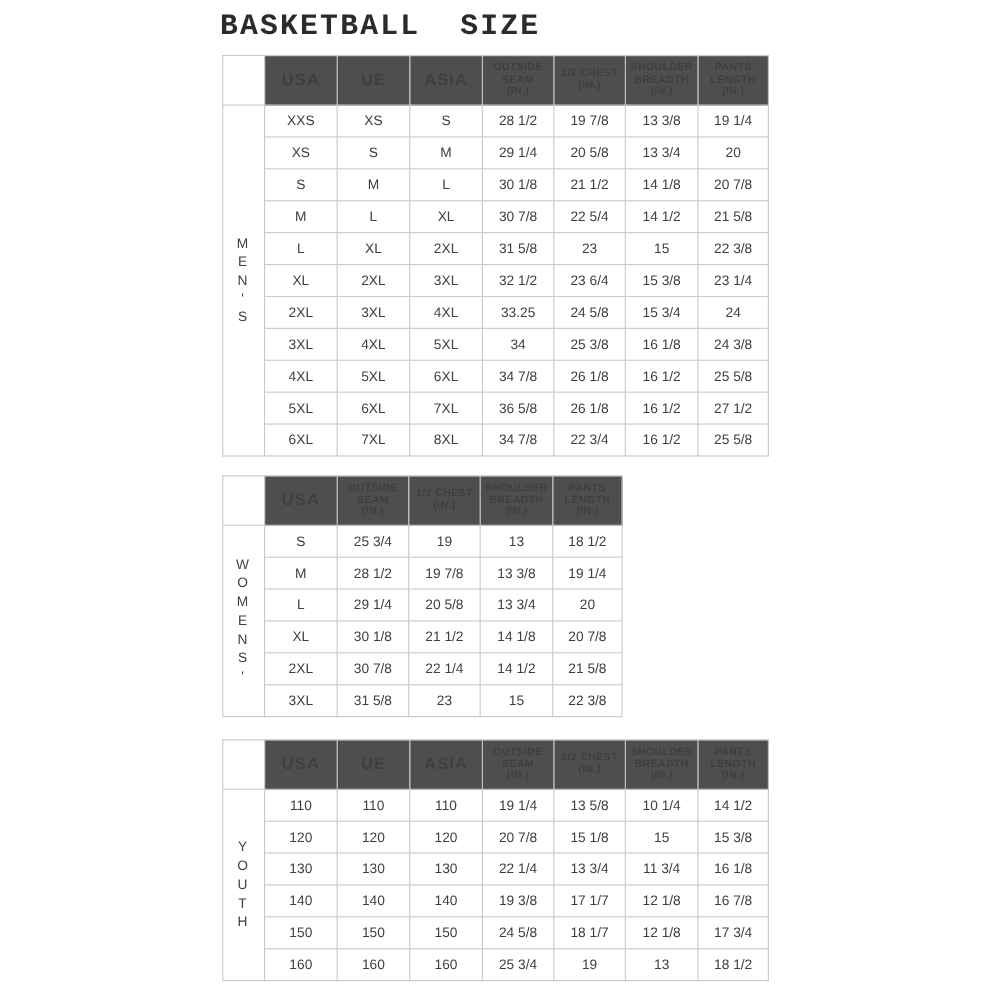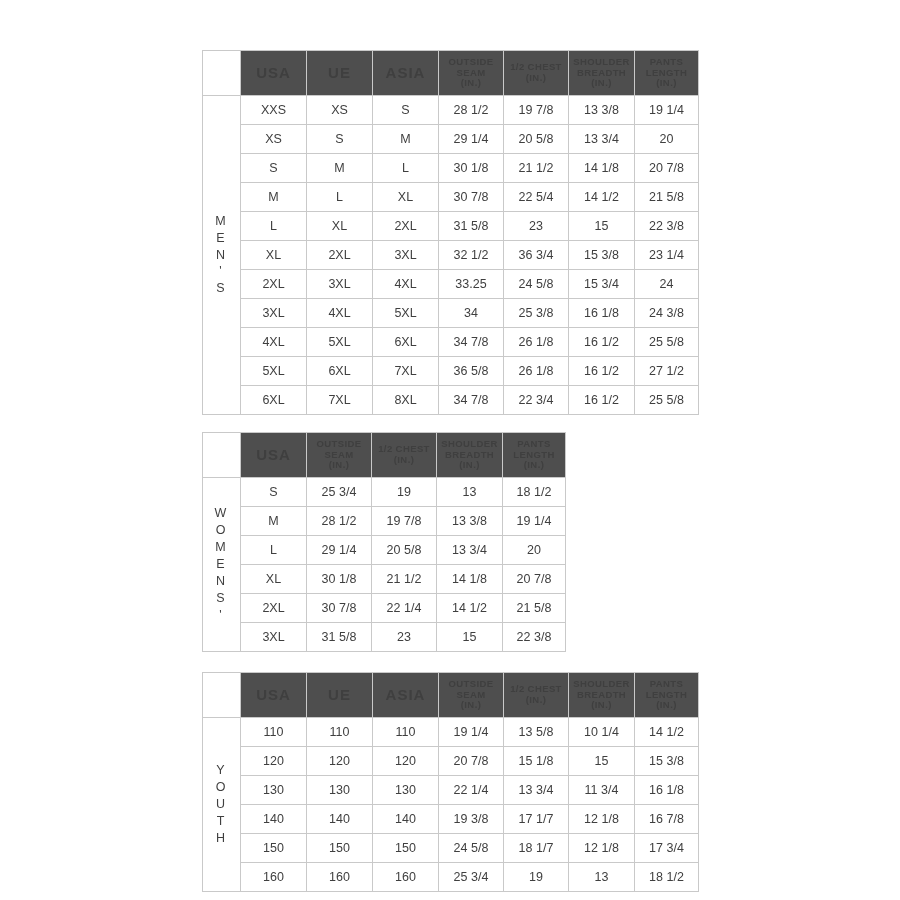--- a/index.html
+++ b/index.html
@@ -119,20 +119,21 @@
   #womens-wrap { left: 202px; top: 432px; }
   #youth-wrap { left: 202px; top: 672px; }
 
   thead tr.headrow th { height: 44px; }
 </style>
 </head>
 <body>
 
 <div class="page">
 
+  <div class="title">BASKETBALL  SIZE</div>
 
   <div class="tablewrap" id="mens-wrap">
     <table class="size" id="mens-table">
       <colgroup>
         <col class="c-label">
           <col class="c-usa">
           <col class="c-ue">
           <col class="c-asia">
         <col class="c-seam">
           <col class="c-chest">
@@ -222,21 +223,21 @@
           <td>31 5/8</td>
           <td>23</td>
           <td>15</td>
           <td>22 3/8</td>
         </tr>
         <tr>
           <td>XL</td>
           <td>2XL</td>
           <td>3XL</td>
           <td>32 1/2</td>
-          <td>36 3/4</td>
+          <td>23 6/4</td>
           <td>15 3/8</td>
           <td>23 1/4</td>
         </tr>
         <tr>
           <td>2XL</td>
           <td>3XL</td>
           <td>4XL</td>
           <td>33.25</td>
           <td>24 5/8</td>
           <td>15 3/4</td>

